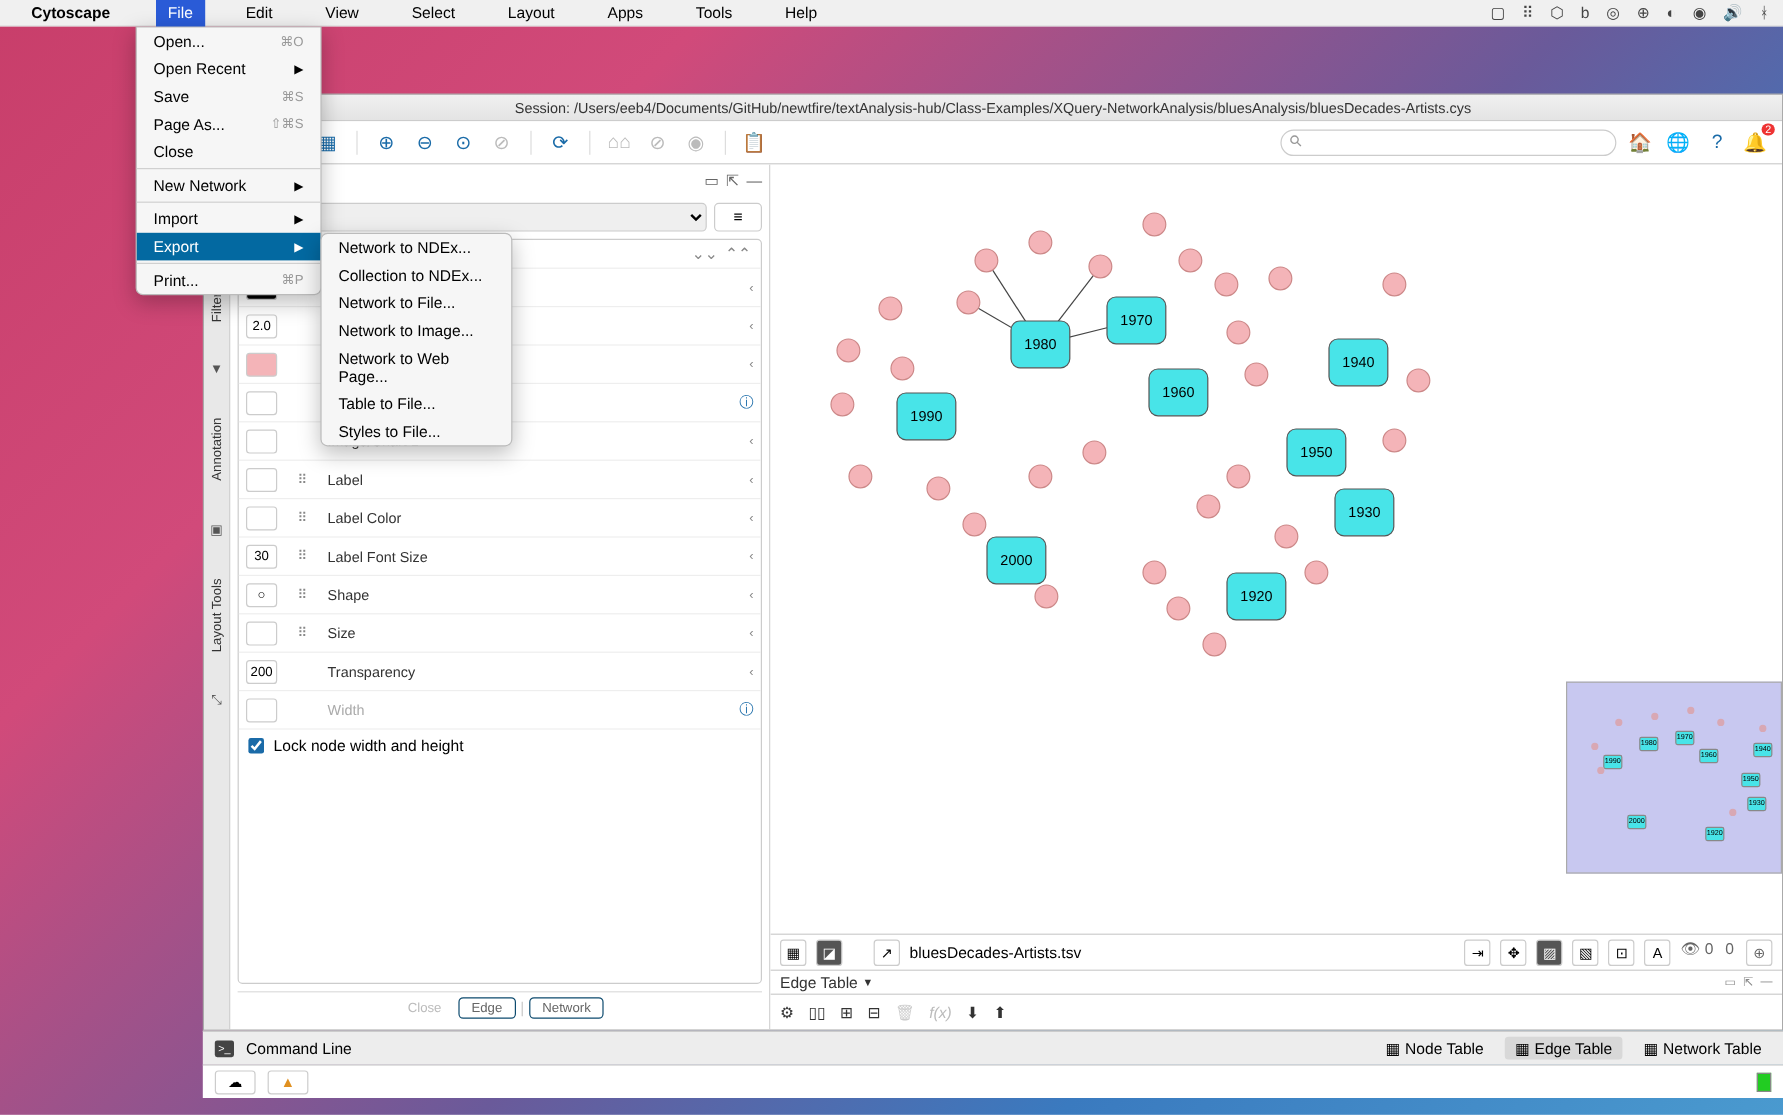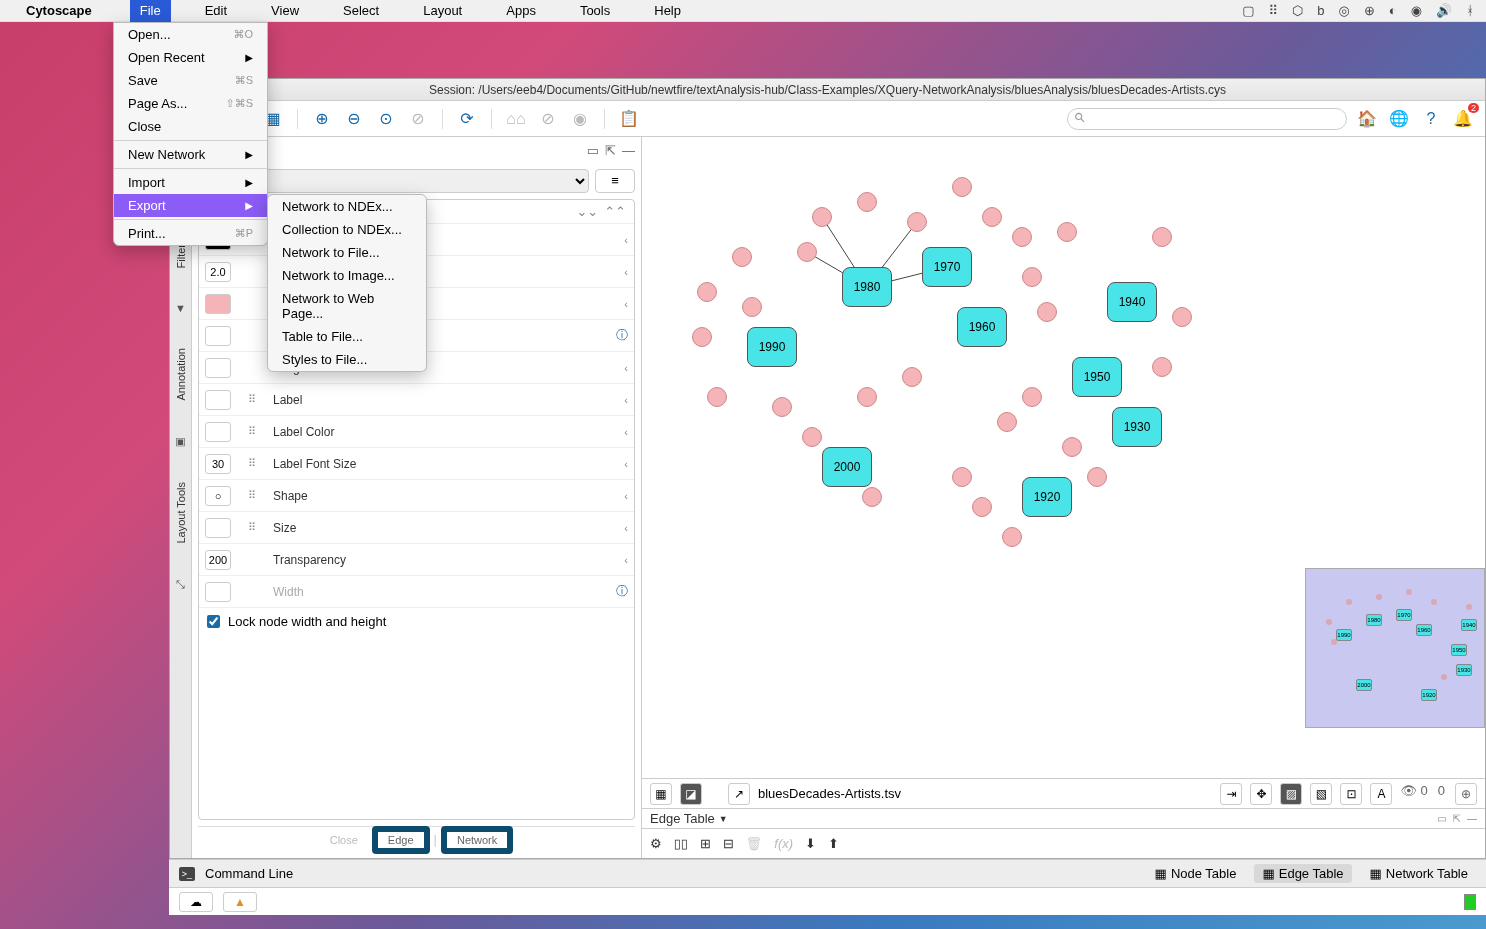--- a/index.html
+++ b/index.html
@@ -9,21 +9,21 @@
 .menubar { height:22px; background:#f0f0f0; display:flex; align-items:center; padding:0 12px; gap:0; border-bottom:1px solid #e0e0e0; }
 .menubar .apple { font-size:15px; margin-right:14px; }
 .menubar .appname { font-weight:600; margin-right:14px; }
 .menubar .menuitem { padding:12px 10px; cursor:default;margin-left:24px; }
 .menubar .menuitem.active { background:#2a5bd7; color:#fff; border-radius:3px; }
 .menubar .right { margin-left:auto; display:flex; gap:14px; align-items:center; font-size:14px; color:#444; }
 
 
 .dropdown { position:absolute; left:113px; top:22px; width:155px; background:#f6f6f6; border:1px solid #bbb; border-radius:0 0 6px 6px; box-shadow:0 6px 18px rgba(0,0,0,.25); z-index:100; }
 .dropdown .item { padding:4px 14px; display:flex; justify-content:space-between; align-items:center; cursor:default; }
-.dropdown .item.sel { background:#8b5cf6; color:#fff; }
+.dropdown .item.sel { background:#0369a1; color:#fff; }
 .dropdown .sep { height:1px; background:#d0d0d0; margin:2px 0; }
 .dropdown .shortcut { color:#999; font-size:11px; }
 .dropdown .arrow { font-size:10px; }
 
 
 .submenu { position:absolute; left:267px; top:194px; width:160px; background:#f6f6f6; border:1px solid #bbb; border-radius:6px; box-shadow:0 6px 18px rgba(0,0,0,.25); z-index:101; }
 .submenu .item { padding:4px 14px; cursor:default; }
 
 
 .appwin { position:absolute; left:169px; top:78px; right:0; bottom:70px; background:#ededed; border:1px solid #aaa; border-radius:8px 0 0 0; display:flex; flex-direction:column; overflow:hidden; }
@@ -58,21 +58,21 @@
 .proprow { height:32px; display:flex; align-items:center; border-bottom:1px solid #eee; padding:0 6px; gap:8px; }
 .proprow .swatch { width:26px; height:20px; border:1px solid #ccc; border-radius:3px; display:flex; align-items:center; justify-content:center; font-size:11px; }
 .proprow .map { width:26px; height:20px; display:flex; align-items:center; justify-content:center; color:#888; font-size:11px; }
 .proprow .label { flex:1; font-size:12px; color:#333; }
 .proprow .label.gray { color:#aaa; }
 .proprow .chev { color:#888; font-size:11px; }
 .proprow .info { color:#1a6ba8; font-size:12px; }
 .lockrow { padding:6px 8px; display:flex; align-items:center; gap:8px; }
 .lockrow input { accent-color:#1a6ba8; }
 .bottomtabs { height:26px; display:flex; align-items:center; justify-content:center; gap:4px; border-top:1px solid #ddd; }
-.bottomtabs .btab { padding:2px 10px; border:6px solid #0c4a6e; border-radius:4px; font-size:11px; color:#666; }
+.bottomtabs .btab { padding:2px 10px; border:1px solid #0c4a6e; border-radius:4px; font-size:11px; color:#666; }
 .bottomtabs .btab.gray { color:#bbb; border:none; }
 
 
 .grapharea { flex:1; background:#fff; position:relative; overflow:hidden; display:flex; flex-direction:column; }
 .graphcanvas { flex:1; position:relative; }
 .node-big { position:absolute; width:50px; height:40px; background:#48e4e8; border:1px solid #555; border-radius:8px; display:flex; align-items:center; justify-content:center; font-size:12px; color:#000; z-index:3; }
 .node-small { position:absolute; width:20px; height:20px; background:#f4b4b8; border:1px solid #c88; border-radius:50%; z-index:2; font-size:6px; display:flex; align-items:center; justify-content:center; overflow:hidden; }
 svg.edges { position:absolute; inset:0; z-index:1; }
 svg.edges line { stroke:#444; stroke-width:1; }
 

